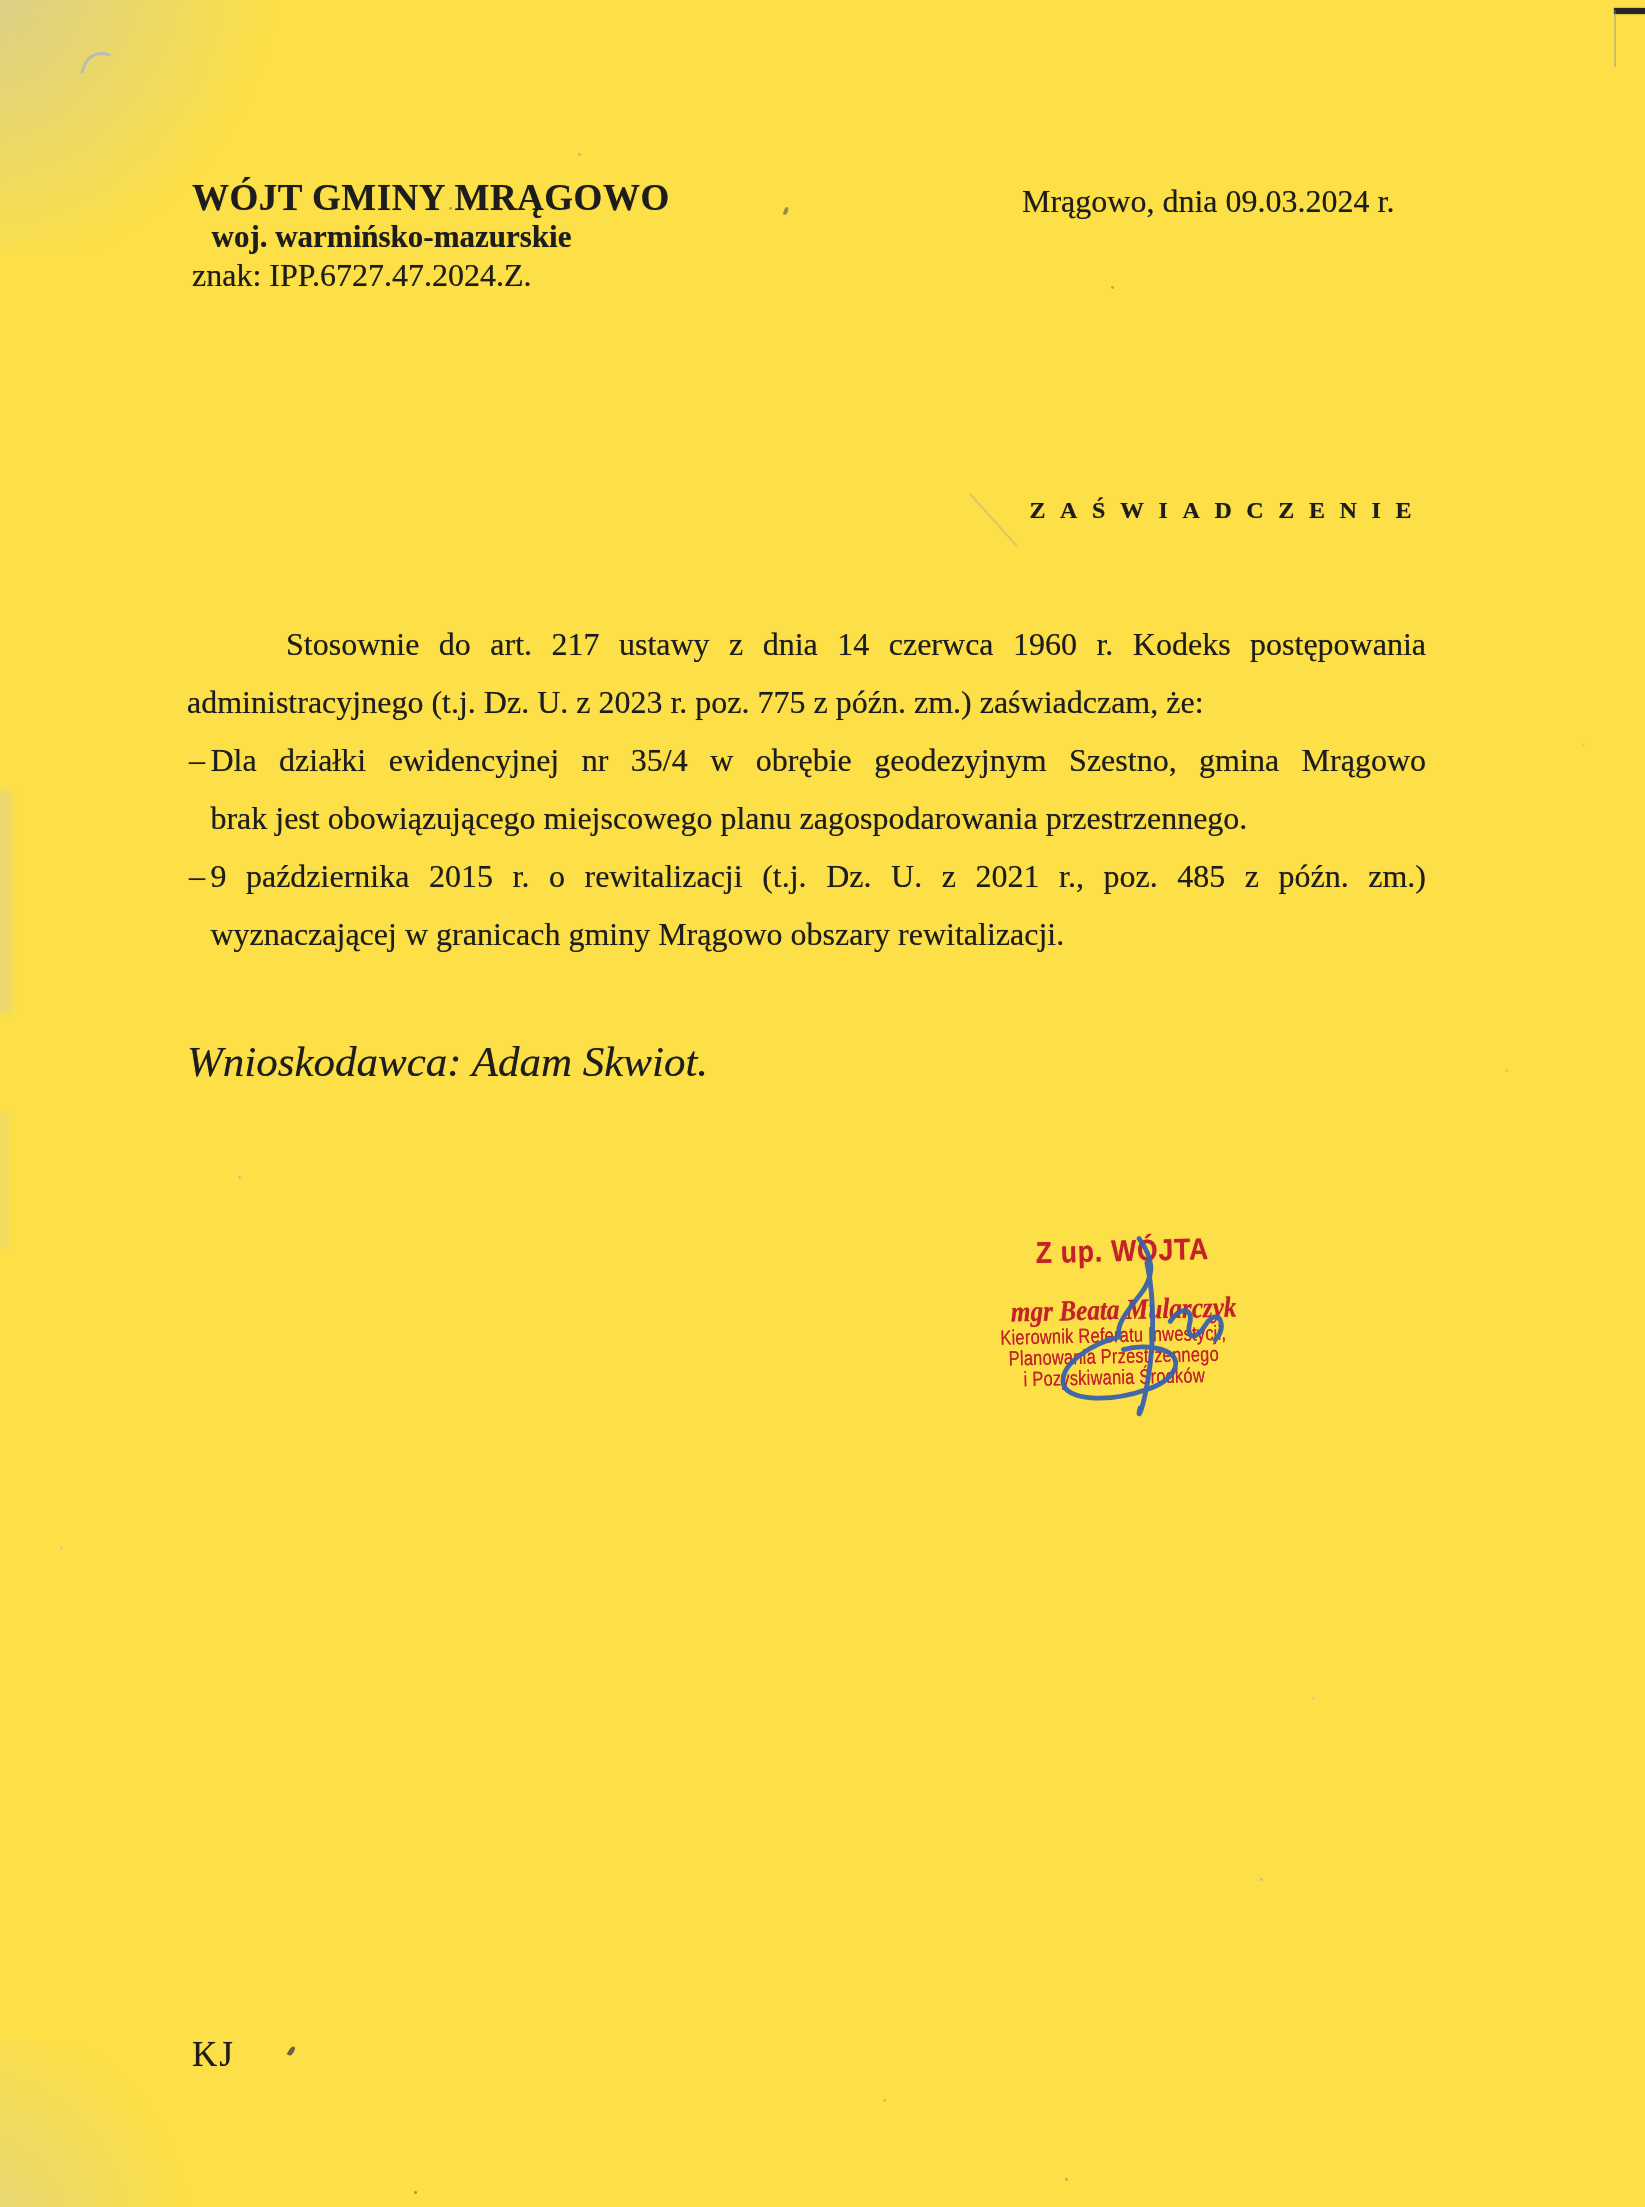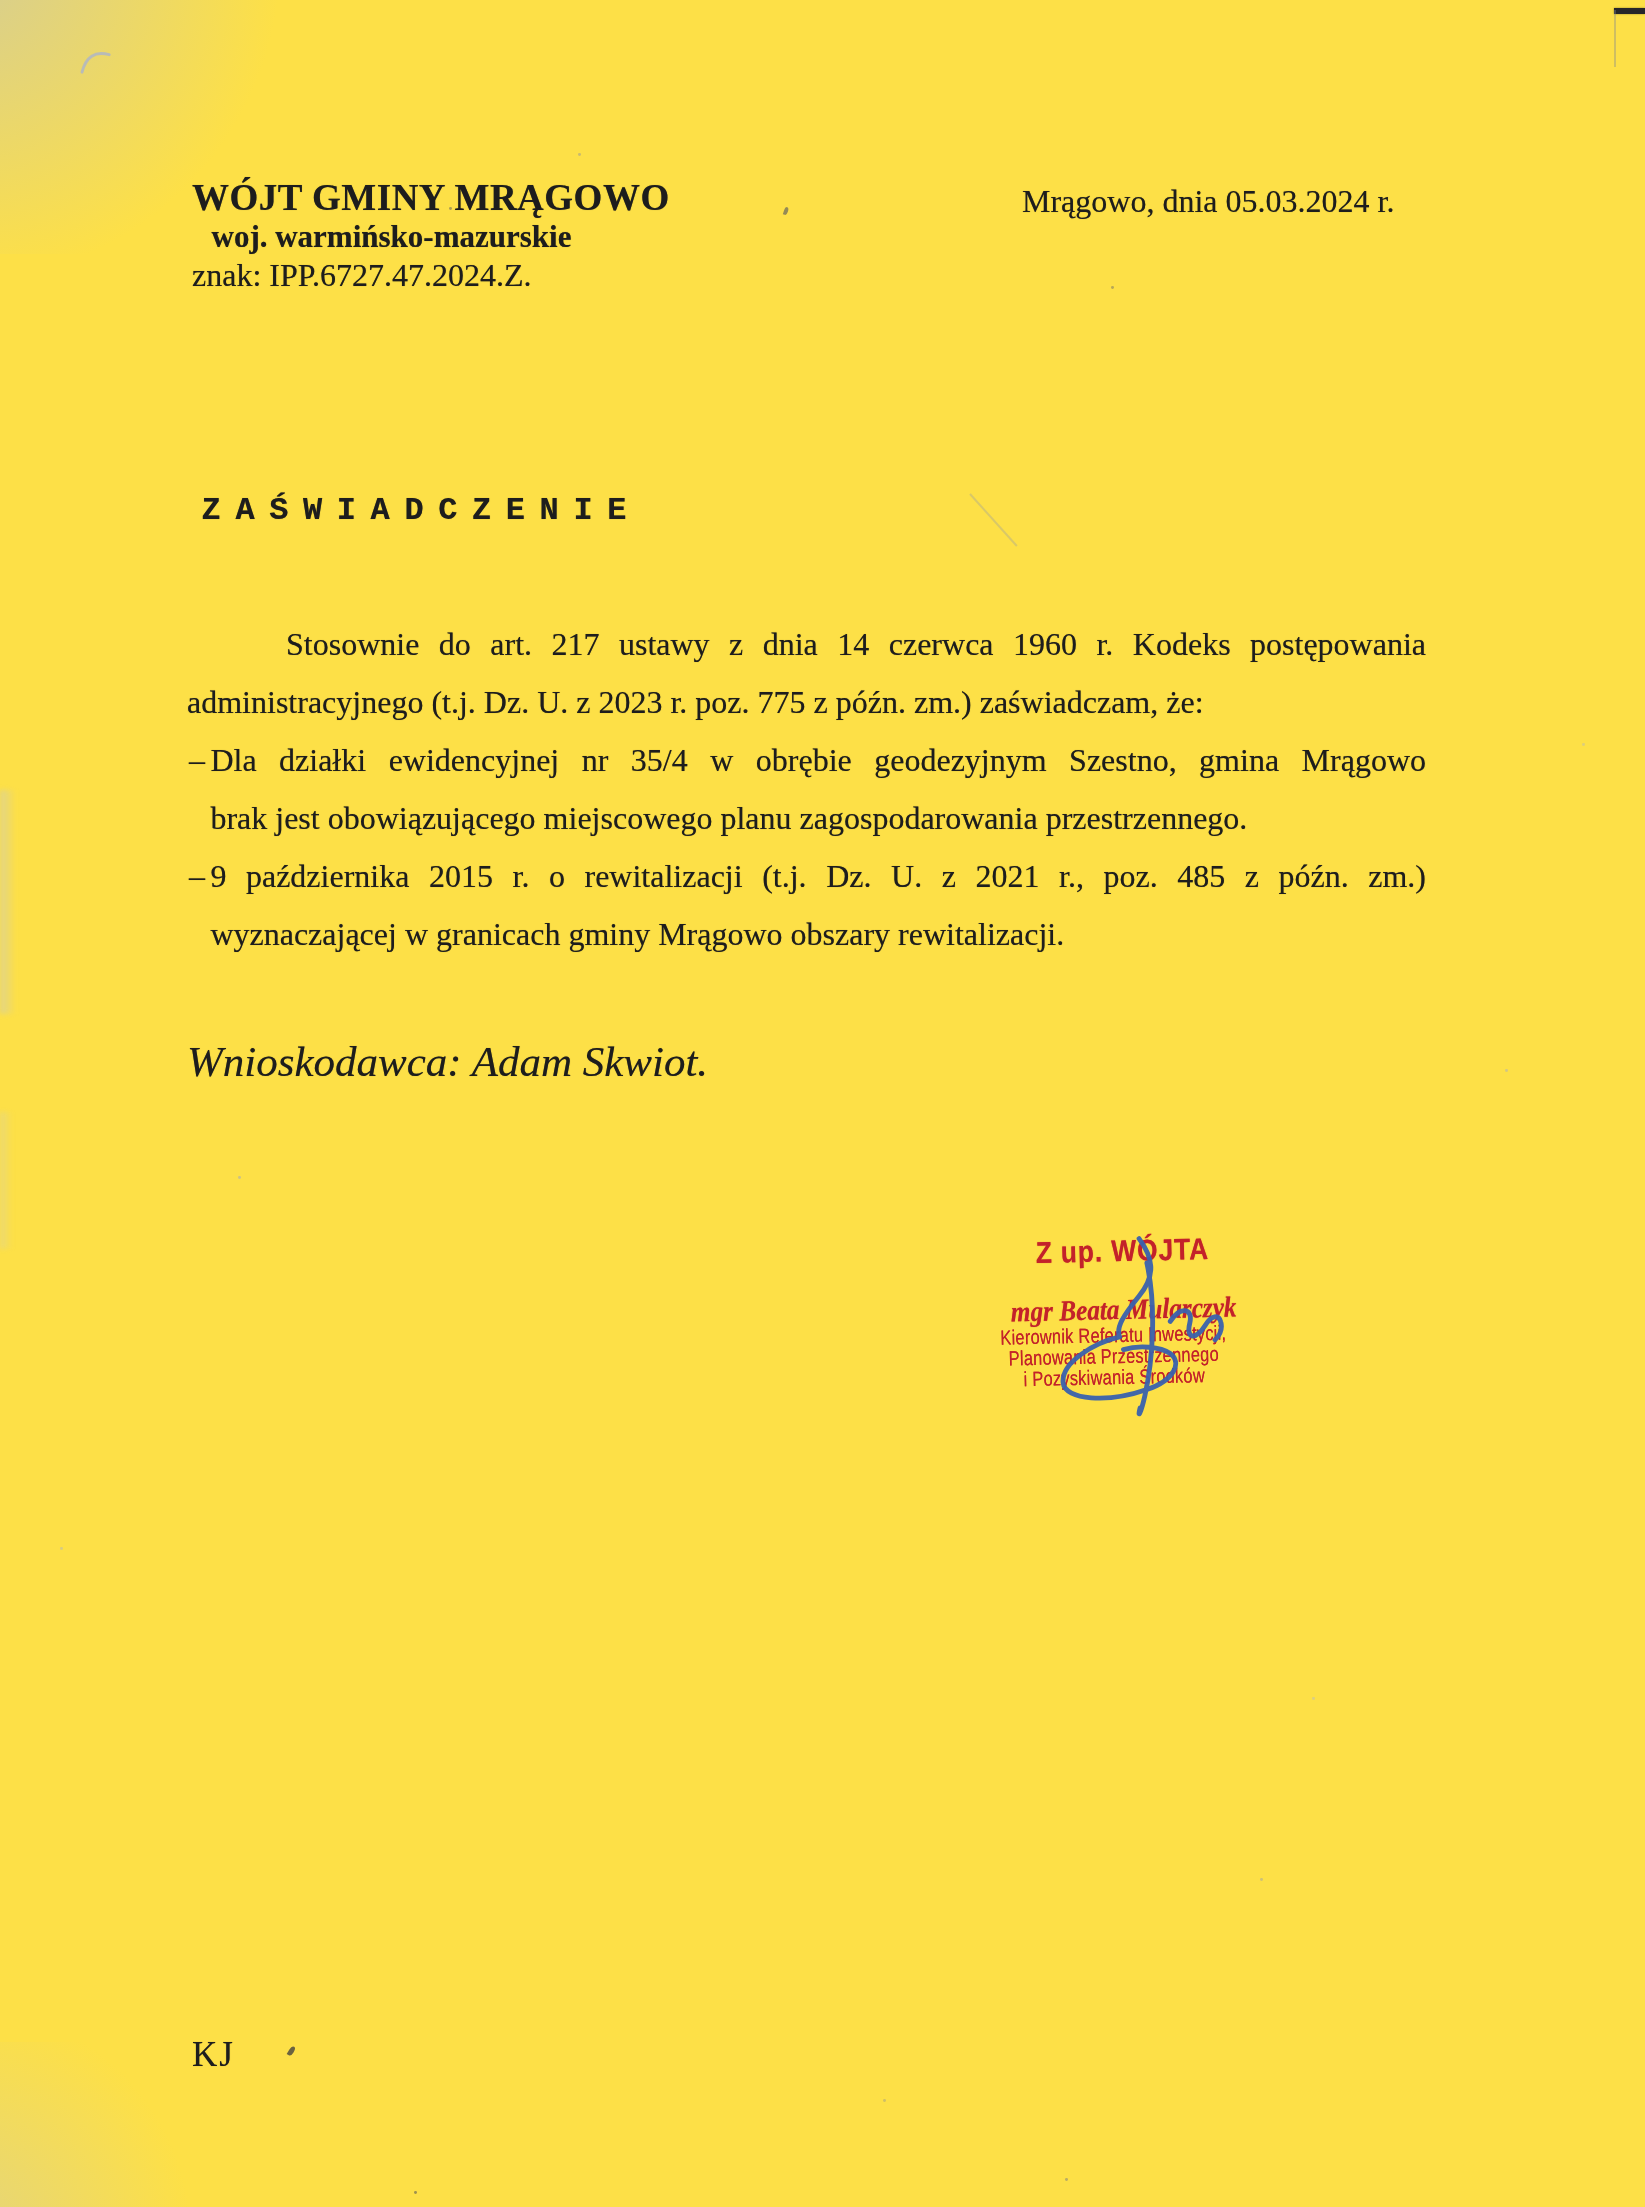--- a/index.html
+++ b/index.html
@@ -15,24 +15,23 @@
 
   
   .issuer{left:192px;top:178px;line-height:39px;font-size:37px;}
   .issuer .l1{font-weight:bold;letter-spacing:0.5px;}
   .issuer .l2{font-weight:bold;font-size:31px;padding-left:19.5px;}
   .issuer .l3{font-size:32px;}
   .date-line{left:1022px;top:183px;font-size:32px;line-height:37px;}
 
   
   .doc-title{
-    left:187px;top:488px;width:1239px;text-align:left;
-    font-size:32px;font-weight:bold;letter-spacing:14.6px;text-indent:14.6px;
+    left:187px;top:488px;width:1239px;text-align:right;
+    font-size:24px;font-weight:bold;letter-spacing:14.6px;text-indent:14.6px;
     line-height:45px;
-    font-family:Liberation Mono, monospace;
   }
 
   
   .body-block{left:187px;top:615px;width:1239px;font-size:32px;}
   .jline{text-align:justify;text-align-last:justify;height:58px;line-height:58px;overflow:hidden;}
   .lline{text-align:left;height:58px;line-height:58px;overflow:hidden;}
   .tindent{text-indent:99px;}
   .bullet{position:relative;padding-left:23.4px;}
   .bullet .dash{position:absolute;left:2px;top:0;line-height:58px;}
   .applicant{left:187px;top:1033px;font-size:43px;line-height:58px;font-style:italic;}
@@ -95,21 +94,21 @@
   <div class="abs speck"></div>
   <svg class="abs curl-svg" width="39" height="33" viewBox="0 0 40 34">
     <path d="M2,28 Q8,4 30,10" stroke="#b3b8c0" stroke-width="3" fill="none" stroke-linecap="round" opacity=".9"></path>
   </svg>
 
   <div class="abs issuer scan-text">
     <div class="l1">WÓJT GMINY MRĄGOWO</div>
     <div class="l2">woj. warmińsko-mazurskie</div>
     <div class="l3">znak: IPP.6727.47.2024.Z.</div>
   </div>
-  <div class="abs date-line scan-text">Mrągowo, dnia 05.03.2024 r.</div>
+  <div class="abs date-line scan-text">Mrągowo, dnia 09.03.2024 r.</div>
 
   <div class="abs doc-title scan-text">ZAŚWIADCZENIE</div>
 
   <div class="abs body-block scan-text">
     <div class="jline tindent">Stosownie do art. 217 ustawy z dnia 14 czerwca 1960 r. Kodeks postępowania</div>
     <div class="lline">administracyjnego (t.j. Dz. U. z 2023 r. poz. 775 z późn. zm.) zaświadczam, że:</div>
 
     <div class="bullet">
       <span class="dash">–</span>
       <div class="jline">Dla działki ewidencyjnej nr 35/4 w obrębie geodezyjnym Szestno, gmina Mrągowo</div>

